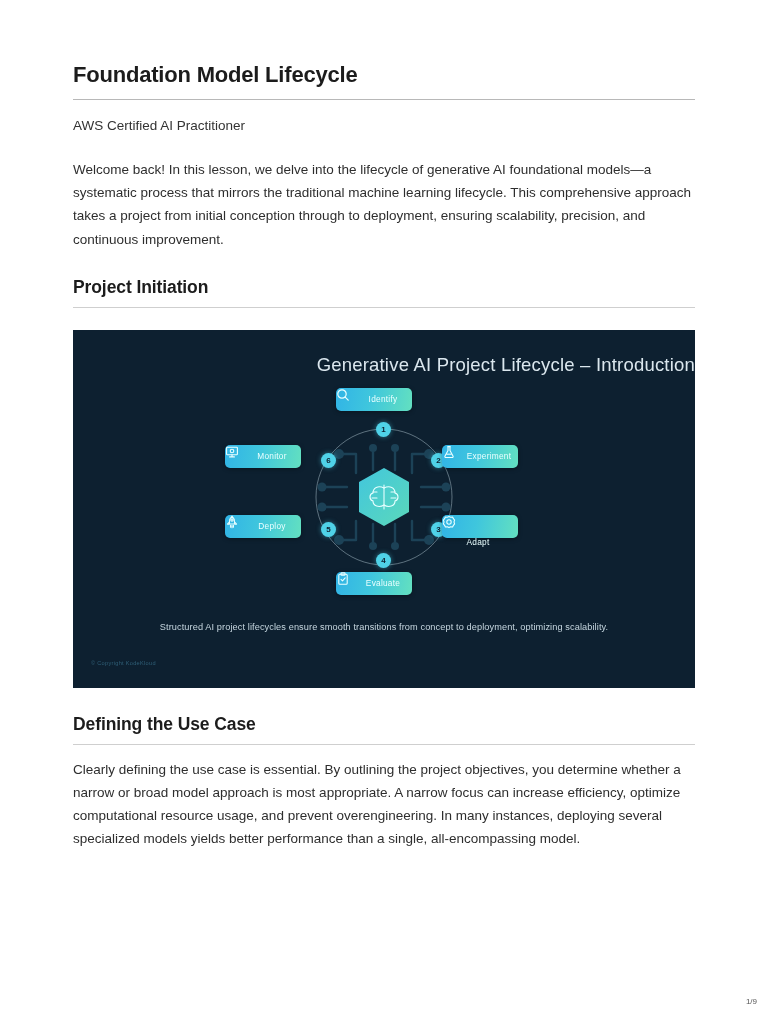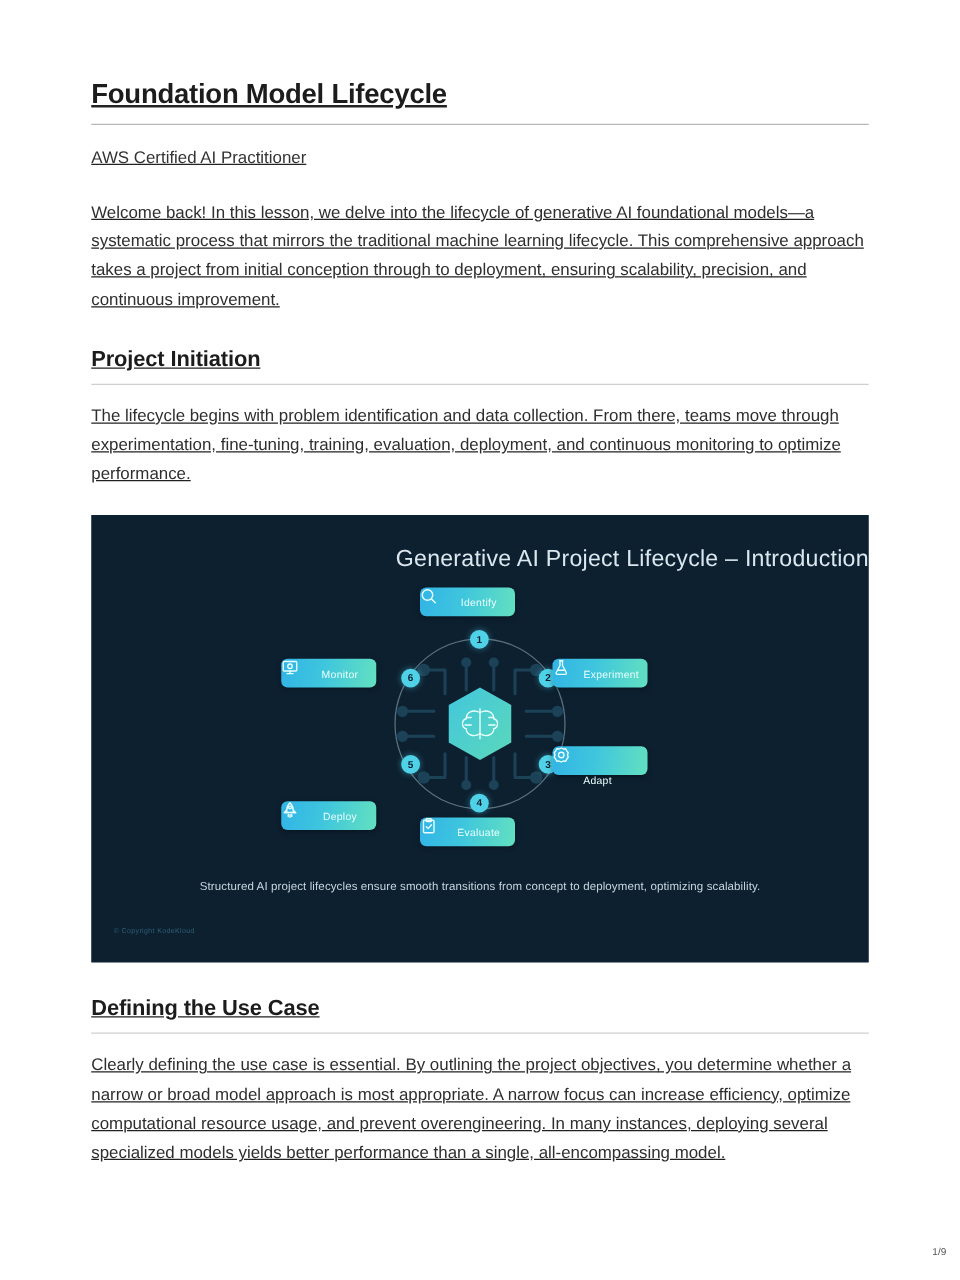--- a/index.html
+++ b/index.html
@@ -16,21 +16,20 @@
     overflow: hidden;
   }
 
   .page {
     position: absolute;
     left: 0; top: 0;
     width: 768px;
     height: 1024px;
     box-sizing: border-box;
     padding: 62px 73px 0 73px;
-    text-decoration: underline;
   }
 
   
   .doc-title {
     font-size: 22px;
     font-weight: bold;
     color: #1c1c1c;
     margin: 0 0 11px 0;
     letter-spacing: -0.2px;
     line-height: 1.2;
@@ -144,21 +143,21 @@
     font-size: 8.3px;
     color: #eaffff;
     letter-spacing: 0.25px;
     padding-right: 4px;
   }
 
   .node.pos-identify   { left: 263px; top: 6px; }
   .node.pos-experiment { left: 369px; top: 63px; }
   .node.pos-adapt      { left: 369px; top: 133px; flex-direction: column; }
   .node.pos-evaluate   { left: 263px; top: 190px; }
-  .node.pos-deploy     { left: 152px; top: 133px; margin-top: 44px; }
+  .node.pos-deploy     { left: 152px; top: 133px; }
   .node.pos-monitor    { left: 152px; top: 63px; }
 
   
   .badge {
     position: absolute;
     width: 15px;
     height: 15px;
     border-radius: 50%;
     background: #4fd2e8;
     color: #0d2030;
@@ -193,21 +192,20 @@
 
   <h1 class="doc-title">Foundation Model Lifecycle</h1>
   <div class="rule"></div>
 
   <p class="meta-line">AWS Certified AI Practitioner</p>
 
   <p class="body-par">Welcome back! In this lesson, we delve into the lifecycle of generative AI foundational models—a systematic process that mirrors the traditional machine learning lifecycle. This comprehensive approach takes a project from initial conception through to deployment, ensuring scalability, precision, and continuous improvement.</p>
 
   <h2 class="section-title">Project Initiation</h2>
   <div class="rule-thin"></div>
-  <p class="body-par">The lifecycle begins with problem identification and data collection. From there, teams move through experimentation, fine-tuning, training, evaluation, deployment, and continuous monitoring to optimize performance.</p>
 
   <div class="diagram-panel">
 
     <div class="diagram-title">Generative AI Project Lifecycle – Introduction</div>
 
     <div class="stage">
 
       <svg width="622" height="240" viewBox="0 0 622 240">
 
         <circle cx="311" cy="115" r="68" fill="none" stroke="#9fb4bf" stroke-width="1" opacity="0.55"></circle>

